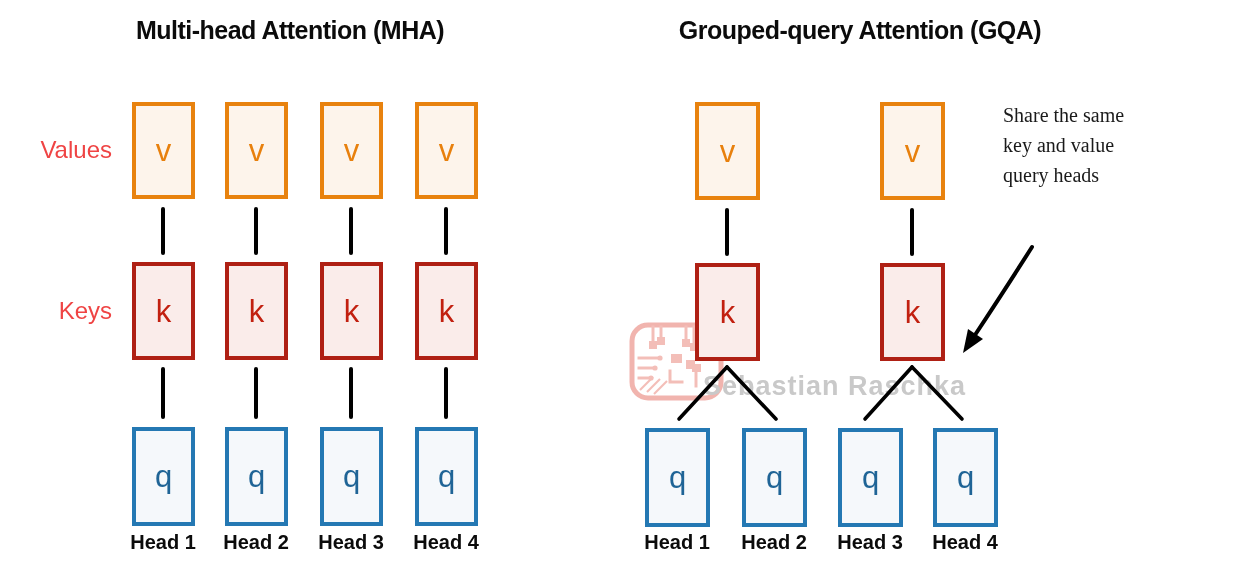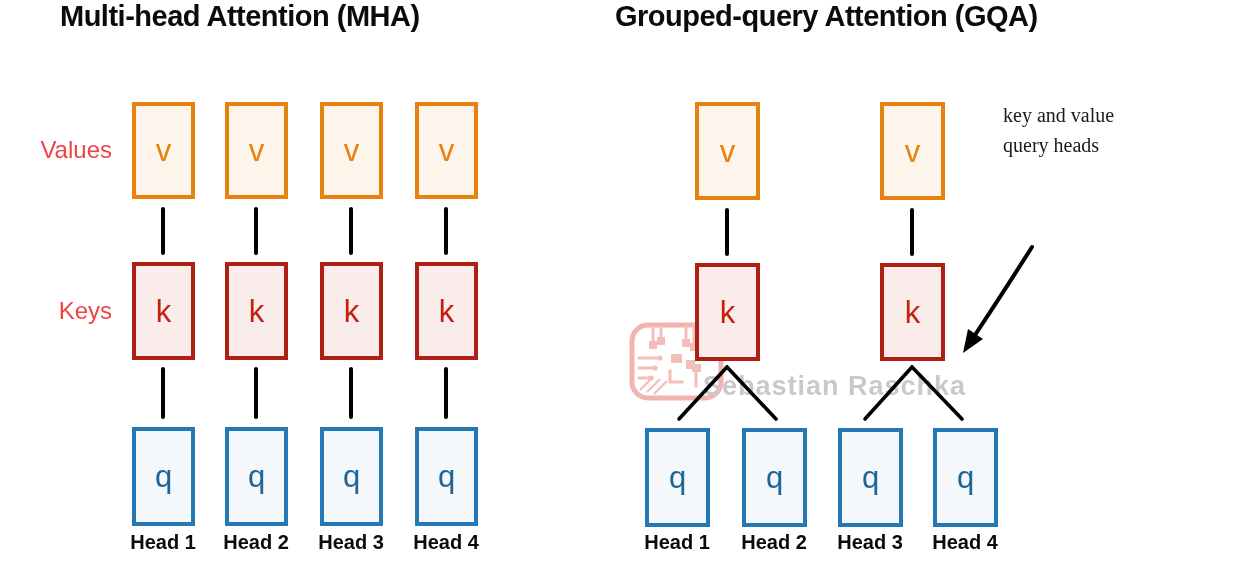--- a/index.html
+++ b/index.html
@@ -1,21 +1,21 @@
 <!DOCTYPE html>
 <html style="--color-value_border: #E8820E; --color-value_fill: #FDF4EB; --color-value_text: #E8800D; --color-key_border: #AF2014; --color-key_fill: #FAECEA; --color-key_text: #C22010; --color-query_border: #2478B3; --color-query_fill: #F5F8FB; --color-query_text: #1F6496; --color-watermark: #C9C9C9; --color-logo: #ED9D96; --color-line: #000000;"><head>
 <meta charset="utf-8">
 <style>
   html,body{margin:0;padding:0;background:#ffffff;}
   #canvas{
     position:relative;width:1237px;height:588px;background:#ffffff;overflow:hidden;
     font-family:"Liberation Sans", sans-serif;color:#111;
   }
   .title{
-    position:absolute;top:0;font-size:29px;font-weight:bold;text-align:left;
+    position:absolute;top:16px;font-size:25px;font-weight:bold;text-align:center;
     letter-spacing:-0.5px;color:#0b0b0b;
   }
   .row-label{
     position:absolute;left:0;width:112px;text-align:right;font-size:24px;color:#ef4444;
   }
   .box{
     position:absolute;box-sizing:border-box;border:4px solid;
     display:flex;align-items:center;justify-content:center;
     font-size:31px;line-height:1;
   }
@@ -168,20 +168,21 @@
   <div class="box q" style="left:933px;top:428px;width:65px;height:99px;">
       <span>q</span>
     </div>
 
   <div class="head-label" style="left:637px;">Head 1</div>
   <div class="head-label" style="left:734px;">Head 2</div>
   <div class="head-label" style="left:830px;">Head 3</div>
   <div class="head-label" style="left:925px;">Head 4</div>
 
   <div class="annotation">
+    <div>Share the same</div>
     <div>key and value</div>
     <div>query heads</div>
   </div>
 
   <svg class="overlay" width="1237" height="588" viewBox="0 0 1237 588">
     <g stroke="#000" stroke-width="3.6" stroke-linecap="round" fill="none">
       <path d="M727 367 L679 419"></path>
       <path d="M727 367 L776 419"></path>
       <path d="M912 367 L865 419"></path>
       <path d="M912 367 L962 419"></path>

